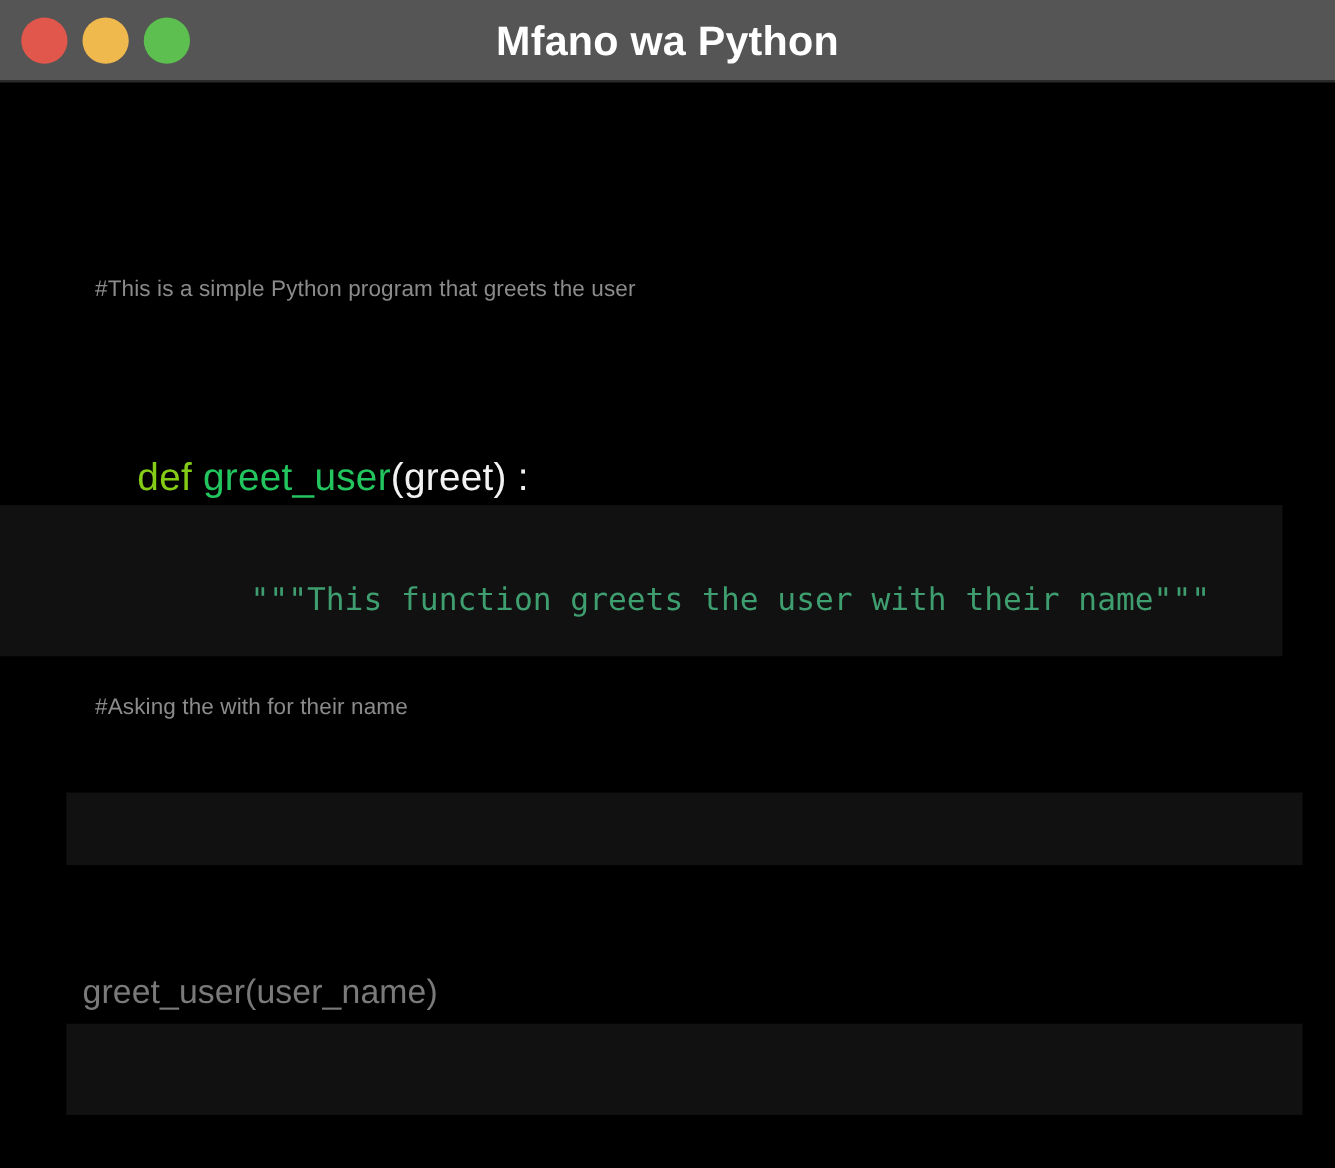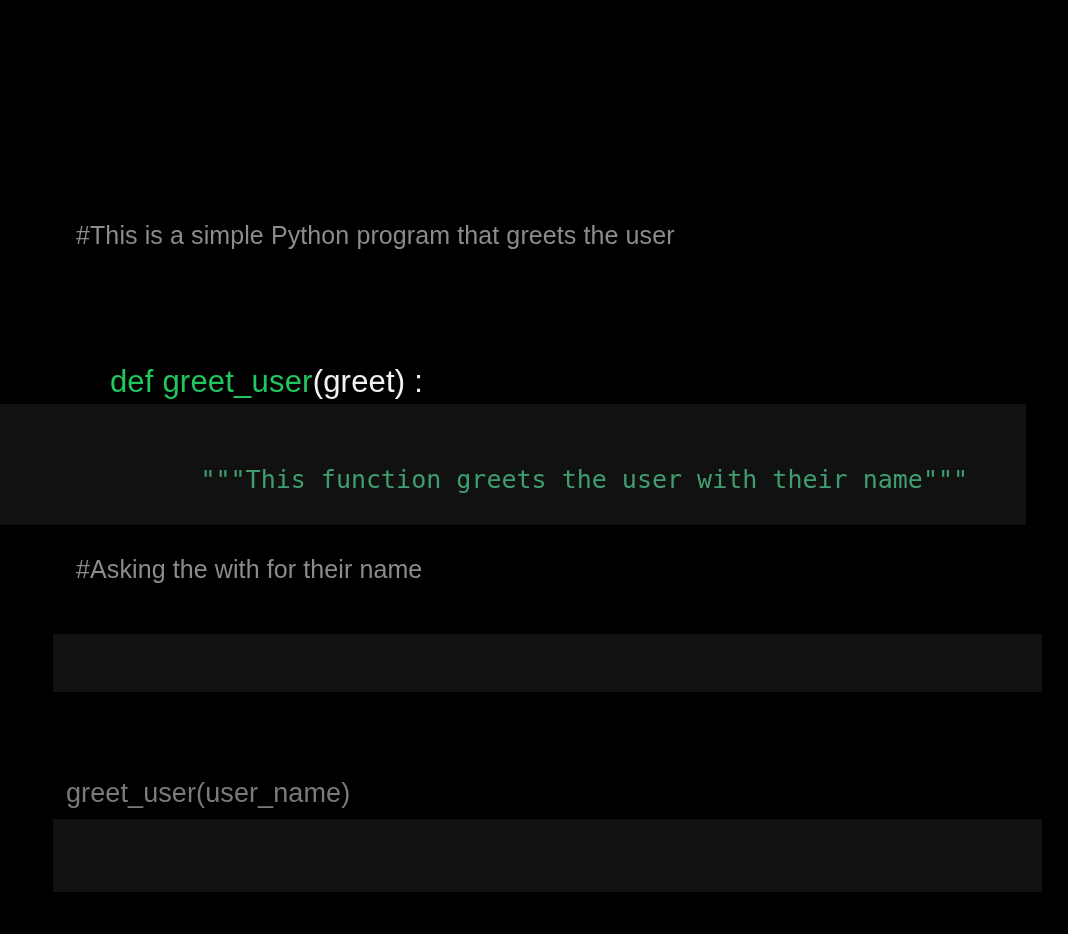--- a/index.html
+++ b/index.html
@@ -81,35 +81,35 @@
     width: 1068px;
     height: 868px;
     background: #000000;
     overflow: hidden;
   }
 
   
   .comment-line {
     position: absolute;
     color: #8b8b8b;
-    font-size: 25px;
+    font-size: 18px;
     font-family: "Liberation Sans", sans-serif;
     white-space: pre;
     letter-spacing: 0.1px;
   }
 
   
   .signature-line {
     position: absolute;
     font-size: 31px;
     font-family: "Liberation Sans", sans-serif;
     white-space: pre;
     letter-spacing: 0.2px;
   }
-  .tok-kw    { color: #22c55e; }
+  .tok-kw    { color: #84cc16; }
   .tok-fn    { color: #22c55e; }
   .tok-plain { color: #f2f2f2; }
 
   
   .code-block {
     position: absolute;
     background: #111111;
     font-family: "DejaVu Sans Mono", monospace;
     font-size: 25px;
     box-sizing: border-box;
@@ -161,20 +161,28 @@
   #comment-intro    { left: 76px;  top: 155px; }
   #signature-def    { left: 57px;  top: 262px; }
   #comment-asking   { left: 76px;  top: 489px; }
   #comment-calling  { left: 66px;  top: 674px; }
 </style>
 </head>
 <body>
 
 <div id="app-window">
 
+  <div id="title-bar">
+    <div class="traffic-lights">
+      <span class="light close"></span>
+      <span class="light min"></span>
+      <span class="light max"></span>
+    </div>
+    <div id="window-title">Mfano wa Python</div>
+  </div>
 
   <div id="content">
 
     <div class="comment-line" id="comment-intro">#This is a simple Python program that greets the user</div>
 
     <div class="signature-line" id="signature-def">
       <span class="tok-kw">def</span><span class="tok-plain"> </span><span class="tok-fn">greet_user</span><span class="tok-plain">(greet) :</span>
     </div>
 
     <div class="code-block" id="code-block-docstring">

